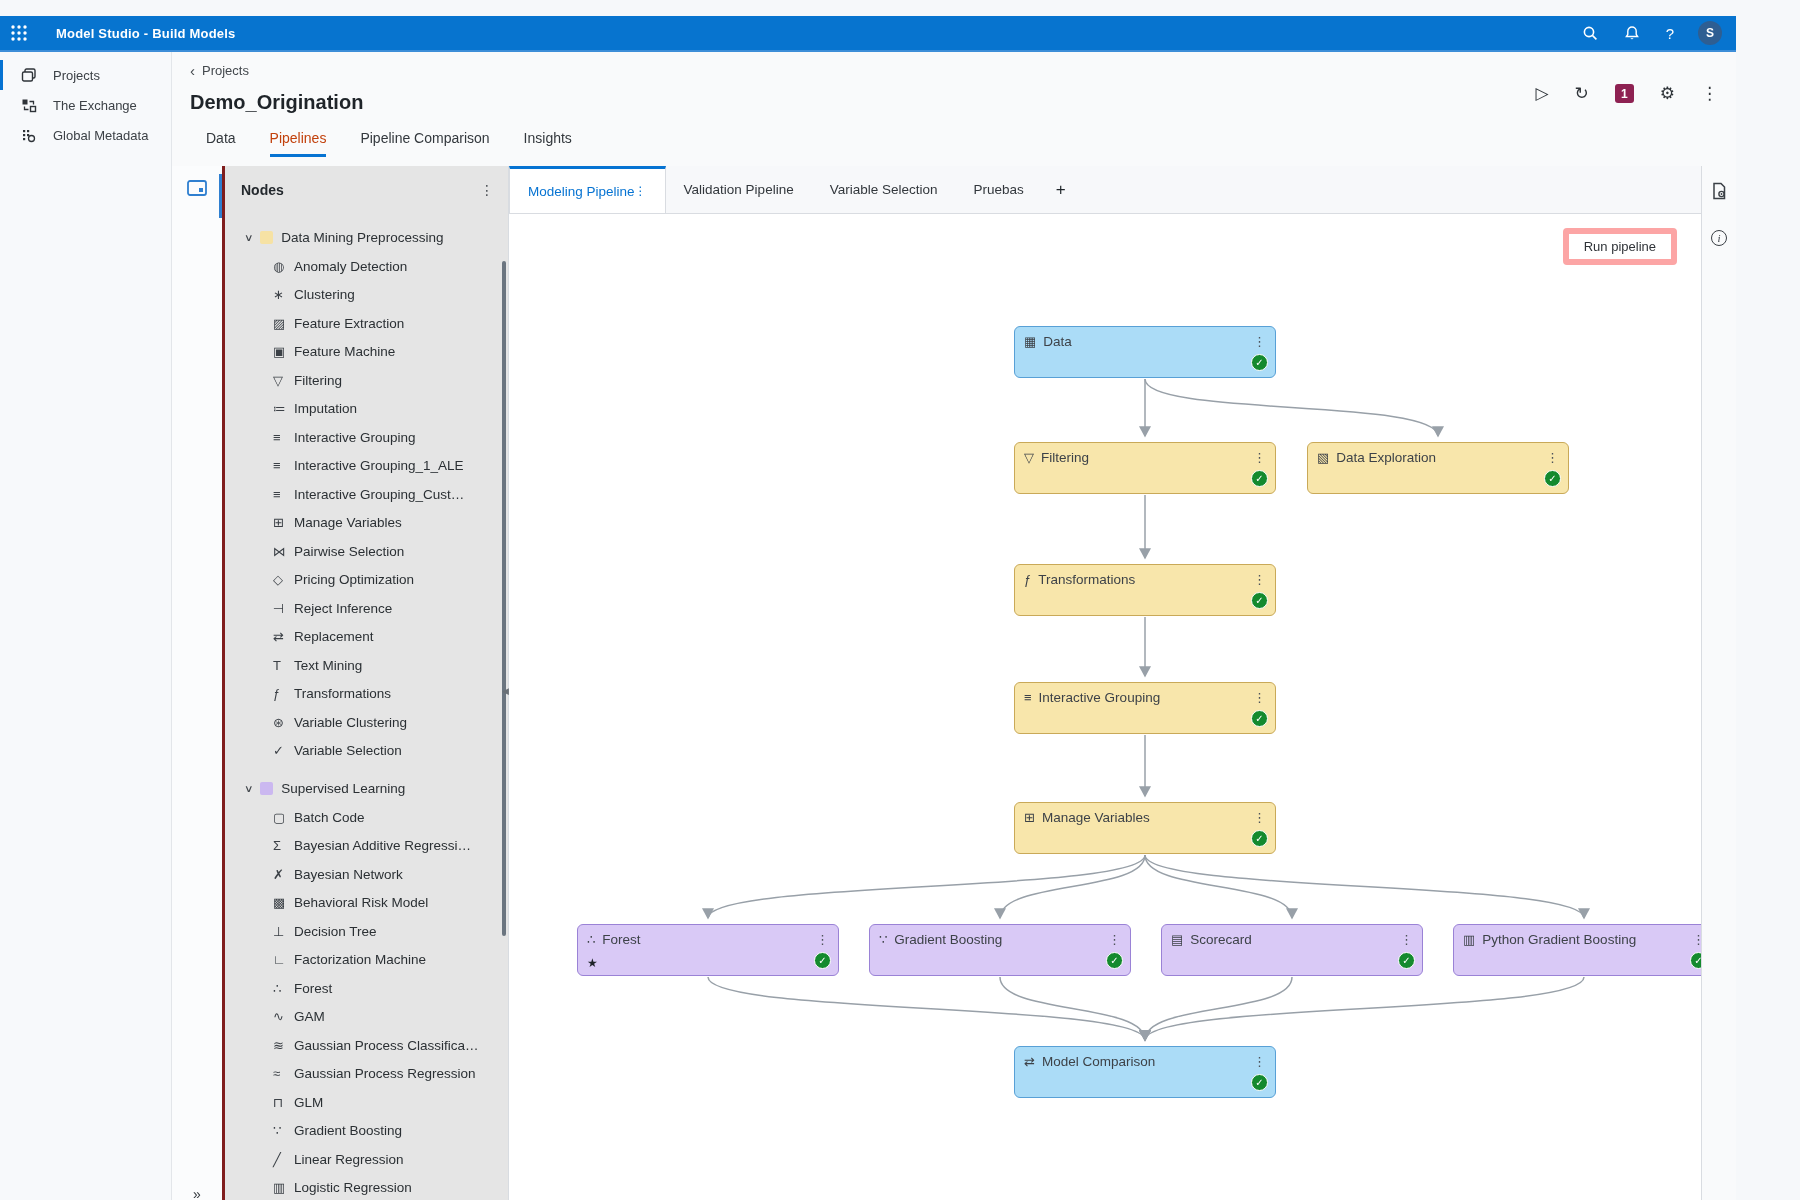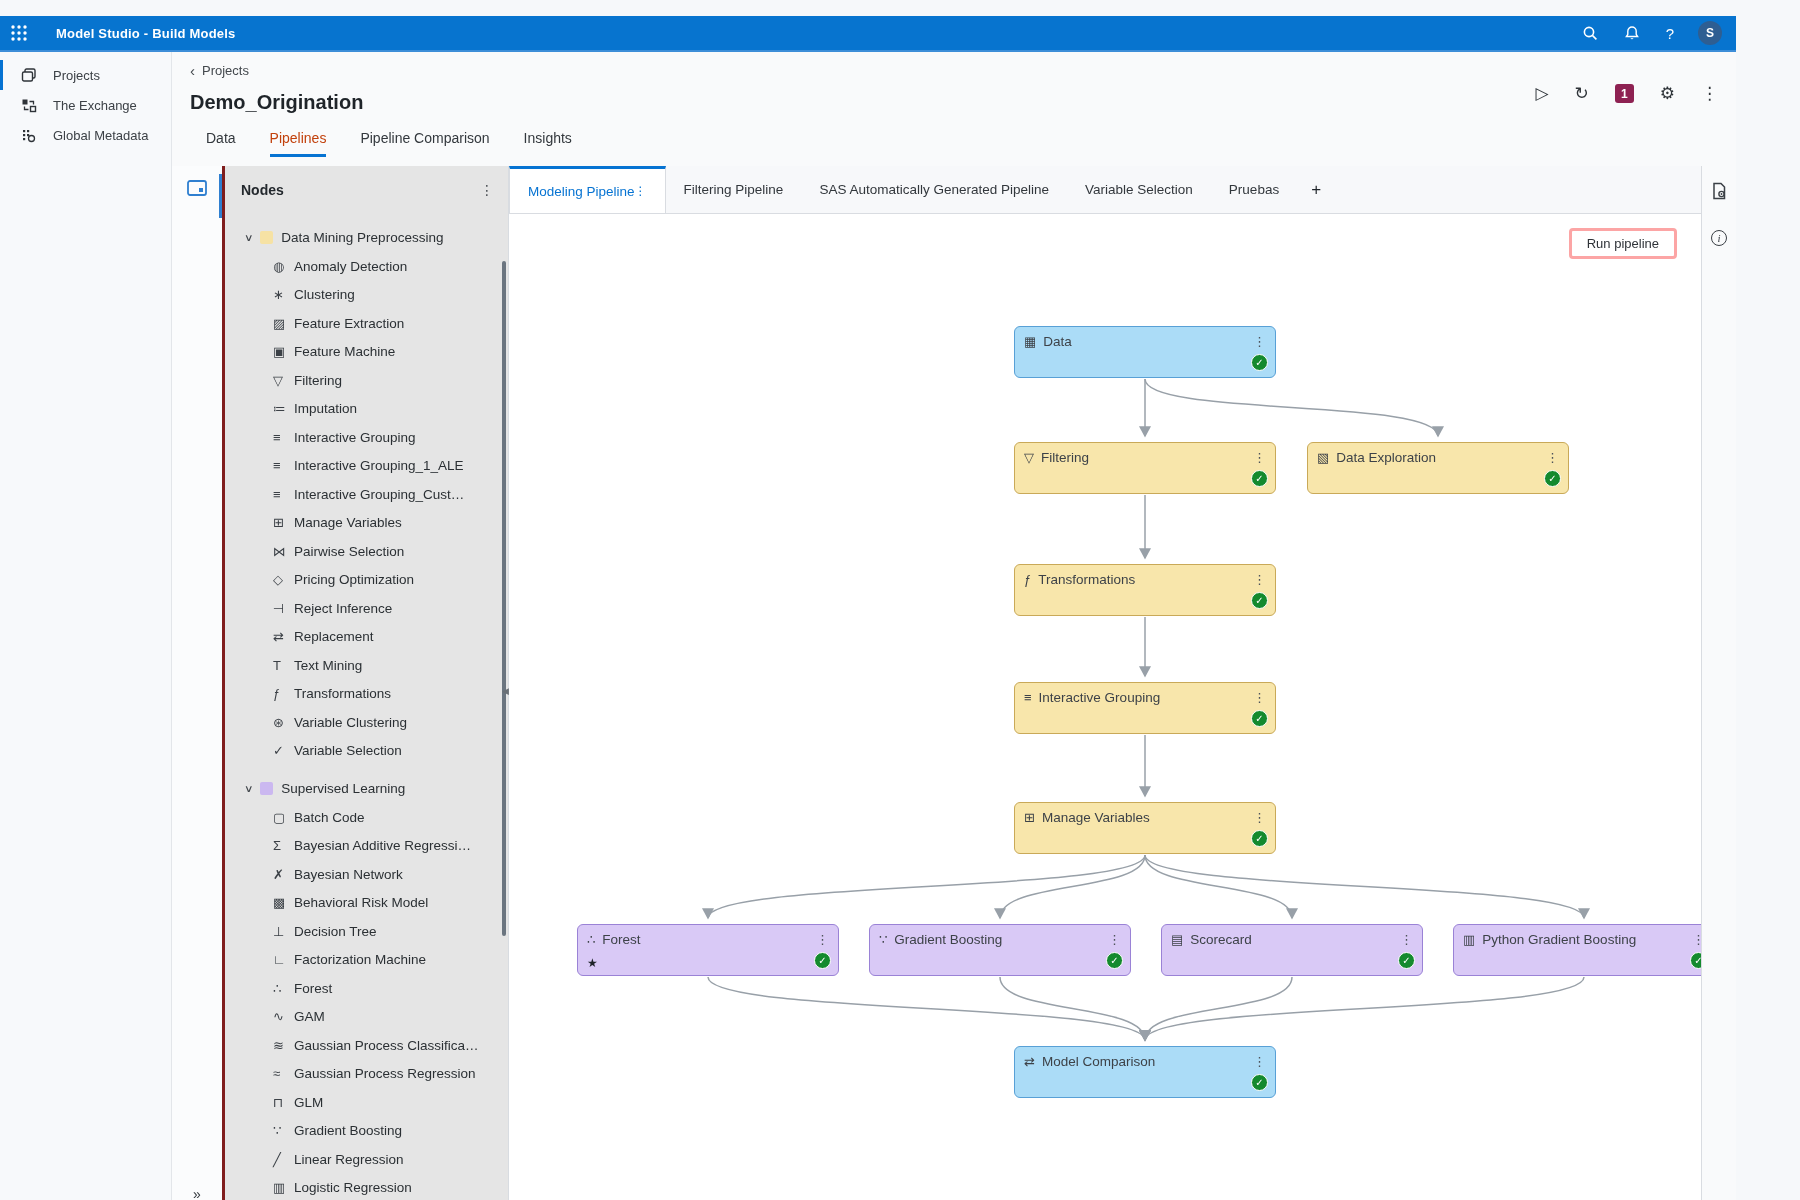--- a/index.html
+++ b/index.html
@@ -59,21 +59,21 @@
 
   
   .canvas-col { flex:1; display:flex; flex-direction:column; min-width:0; }
   .ptab-strip { height:48px; background:#f7f8fa; border-bottom:1px solid #d9dce1; display:flex; align-items:stretch; padding-left:0; }
   .ptab { display:flex; align-items:center; padding:0 18px; font-size:13.5px; color:#32373c; cursor:pointer; }
   .ptab.active { background:#fff; border-top:3px solid #0673d2; border-right:1px solid #d9dce1; border-left:1px solid #d9dce1; color:#0673d2; }
   .ptab.active .tab-kebab { color:#0673d2; font-size:12px; }
   .ptab-add { display:flex; align-items:center; padding:0 14px; font-size:17px; color:#1f2429; cursor:pointer; }
 
   .canvas { position:relative; flex:1; background:#fff; }
-  .run-btn { position:absolute; top:14px; right:24px; background:#fff; border:3px solid #fca5a5; border-radius:4px; padding:5px 15px; font-size:13px; color:#2f3338; cursor:pointer; }
+  .run-btn { position:absolute; top:14px; right:24px; background:#fff; border:6px solid #fca5a5; border-radius:4px; padding:5px 15px; font-size:13px; color:#2f3338; cursor:pointer; }
   #edge-svg { position:absolute; left:0; top:0; pointer-events:none; }
 
   .node { position:absolute; border-radius:6px; border:1.5px solid; cursor:pointer; }
   .node .nhead { display:flex; align-items:center; padding:7px 9px 0 9px; gap:7px; }
   .node .n-ic { font-size:13px; color:#3d4248; }
   .node .n-label { font-size:13.5px; color:#3d4248; flex:1; white-space:nowrap; overflow:hidden; }
   .node .n-kebab { color:#4d535a; font-size:13px; cursor:pointer; }
   .node .n-check { position:absolute; right:7px; bottom:6px; width:17px; height:17px; border-radius:50%; background:var(--green,#148a2e); border:1.5px solid #fff; color:#fff; font-size:10px; font-weight:bold; display:flex; align-items:center; justify-content:center; }
   .node .n-star { position:absolute; left:9px; bottom:5px; font-size:12px; color:#1f2429; }
   .node.k-data { background:var(--nd-bg,#abdcf7); border-color:var(--nd-bd,#58a0d6); }
@@ -351,24 +351,21 @@
           <span class="np-handle">◀</span>
         </div>
 
         <div class="canvas-col">
           <div class="ptab-strip" id="pipeline-tabs">
               <div class="ptab active">
                 <span>Modeling Pipeline</span>
                 <span class="tab-kebab">⋮</span>
               </div>
               <div class="ptab">
-                <span>Filtering Pipeline</span>
-              </div>
-              <div class="ptab">
-                <span>SAS Automatically Generated Pipeline</span>
+                <span>Validation Pipeline</span>
               </div>
               <div class="ptab">
                 <span>Variable Selection</span>
               </div>
               <div class="ptab">
                 <span>Pruebas</span>
               </div>
               <div class="ptab-add">+</div>
             </div>
           <div class="canvas" id="canvas">

